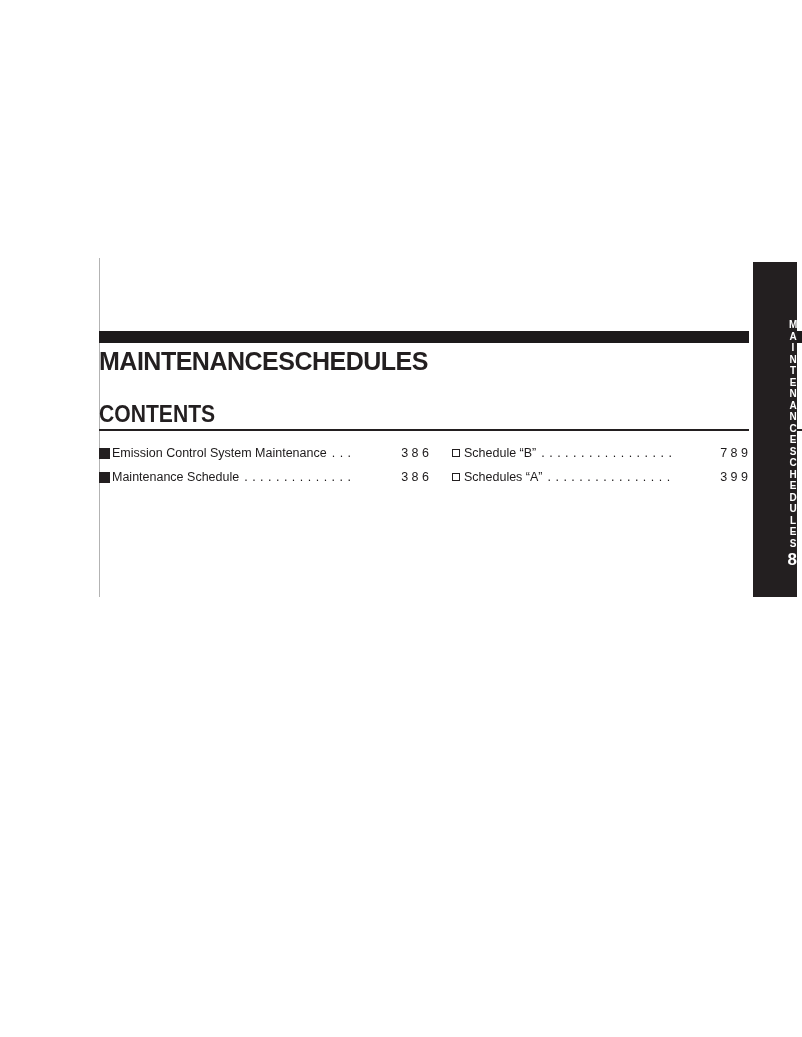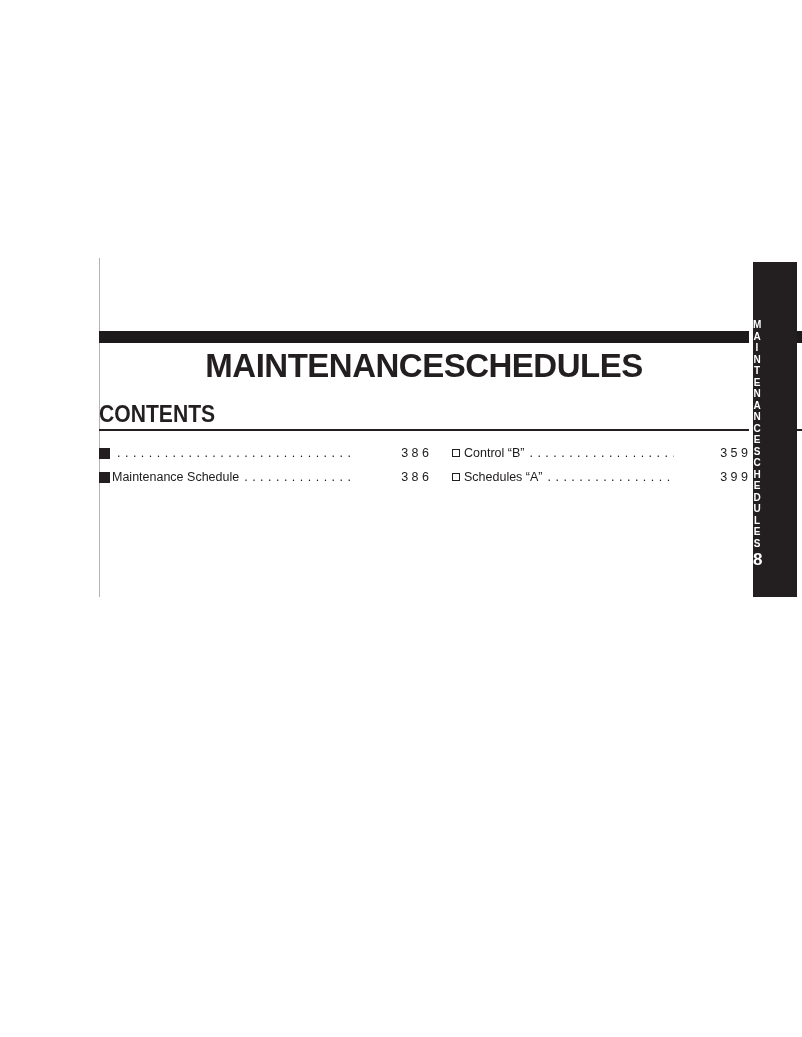--- a/index.html
+++ b/index.html
@@ -43,22 +43,21 @@
     height: 12px;
     background: #1d1a1b;
   }
 
   
   .chapter-title {
     position: absolute;
     left: 99px;
     top: 347px;
     width: 650px;
-    text-align: center;
-    font-size: 33px;
+    font-size: 25px;
     font-weight: bold;
     letter-spacing: -0.5px;
     color: #231f20;
     white-space: nowrap;
   }
 
   
   .contents-heading {
     position: absolute;
     left: 99px;
@@ -142,21 +141,21 @@
     position: absolute;
     left: 753px;
     top: 262px;
     width: 44px;
     height: 335px;
     background: #231f20;
     box-sizing: border-box;
     padding-top: 57px;
     display: flex;
     flex-direction: column;
-    align-items: flex-start;
+    align-items: flex-end;
     color: #ffffff;
   }
   .tab-word {
     width: 8px;
     word-break: break-all;
     text-align: center;
     font-size: 10px;
     font-weight: bold;
     line-height: 11.5px;
   }
@@ -180,37 +179,38 @@
 
   <div class="chapter-title">MAINTENANCESCHEDULES</div>
 
   <div class="contents-heading">CONTENTS</div>
   <div class="contents-rule"></div>
   <div class="contents-rule-fragment"></div>
 
   <div class="toc-col toc-col-left">
     <div class="toc-row">
       <span class="bullet-filled"></span>
+      <span class="toc-label">Emission Control System Maintenance</span>
       <span class="toc-leader">. . . . . . . . . . . . . . . . . . . . . . . . . . . . . . . . . . . . . . . . . . . . . . . . . .</span>
       <span class="toc-page">3 8 6</span>
     </div>
     <div class="toc-row">
       <span class="bullet-filled"></span>
       <span class="toc-label">Maintenance Schedule</span>
       <span class="toc-leader">. . . . . . . . . . . . . . . . . . . . . . . . . . . . . . . . . . . . . . . . . . . . . . . . . .</span>
       <span class="toc-page">3 8 6</span>
     </div>
   </div>
 
   <div class="toc-col toc-col-right">
     <div class="toc-row">
       <span class="bullet-open"></span>
-      <span class="toc-label">Control “B”</span>
-      <span class="toc-leader">. . . . . . . . . . . . . . . . . . . . . . . . . . . . . . . . . . . . . . . . . . . . . . . . . .</span>
-      <span class="toc-page">3 5 9</span>
+      <span class="toc-label">Schedule “B”</span>
+      <span class="toc-leader">. . . . . . . . . . . . . . . . . . . . . . . . . . . . . . . . . . . . . . . . . . . . . . . . . .</span>
+      <span class="toc-page">7 8 9</span>
     </div>
     <div class="toc-row">
       <span class="bullet-open"></span>
       <span class="toc-label">Schedules “A”</span>
       <span class="toc-leader">. . . . . . . . . . . . . . . . . . . . . . . . . . . . . . . . . . . . . . . . . . . . . . . . . .</span>
       <span class="toc-page">3 9 9</span>
     </div>
   </div>
 
   <div class="side-tab">

